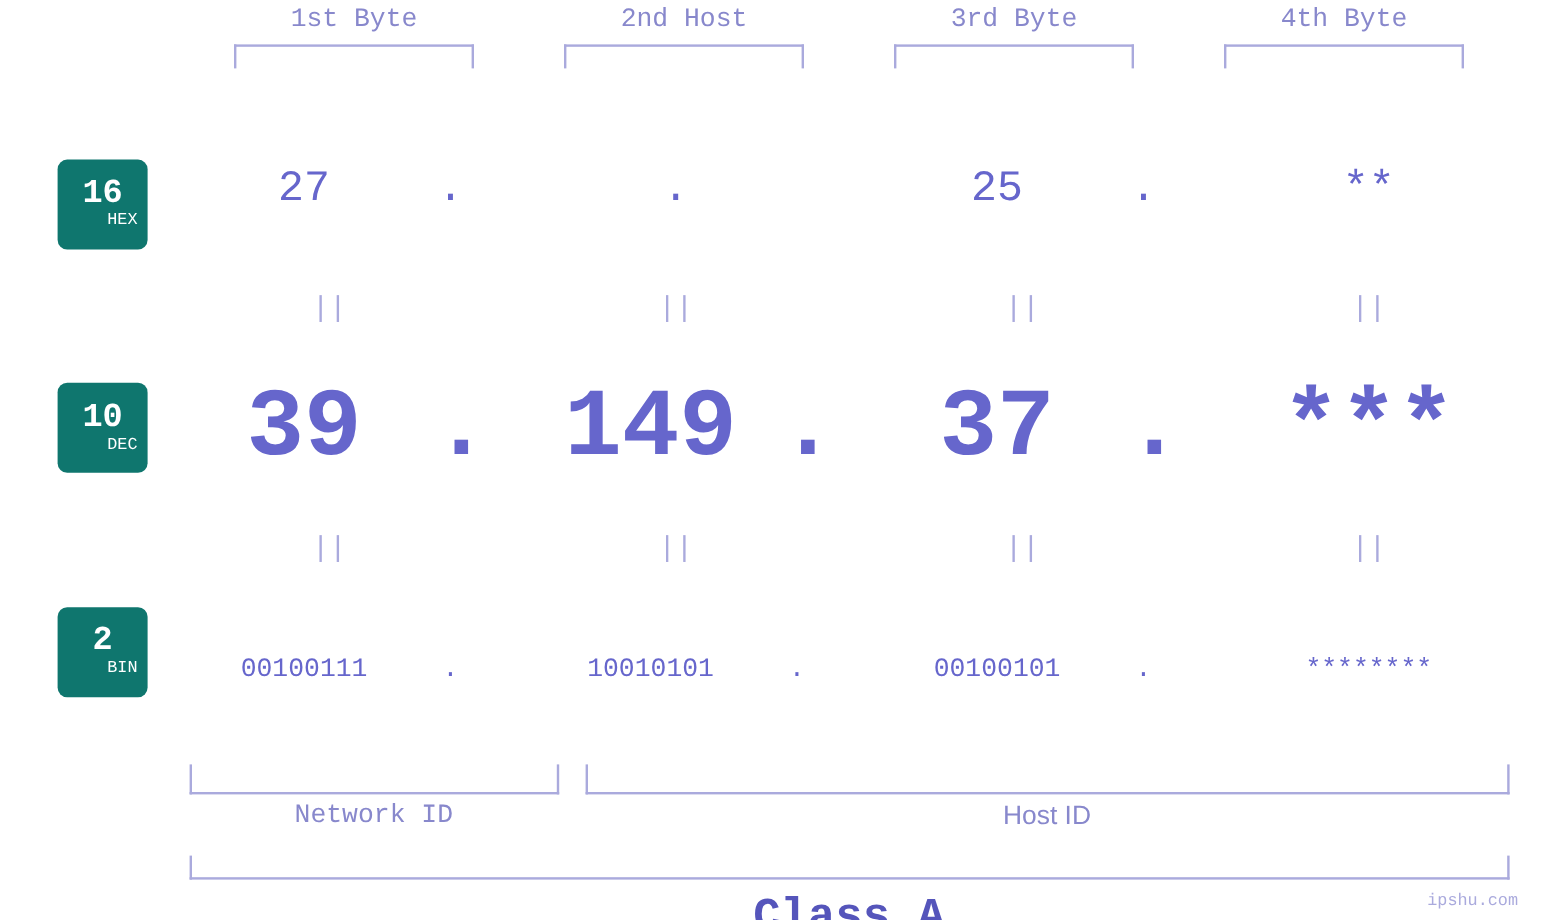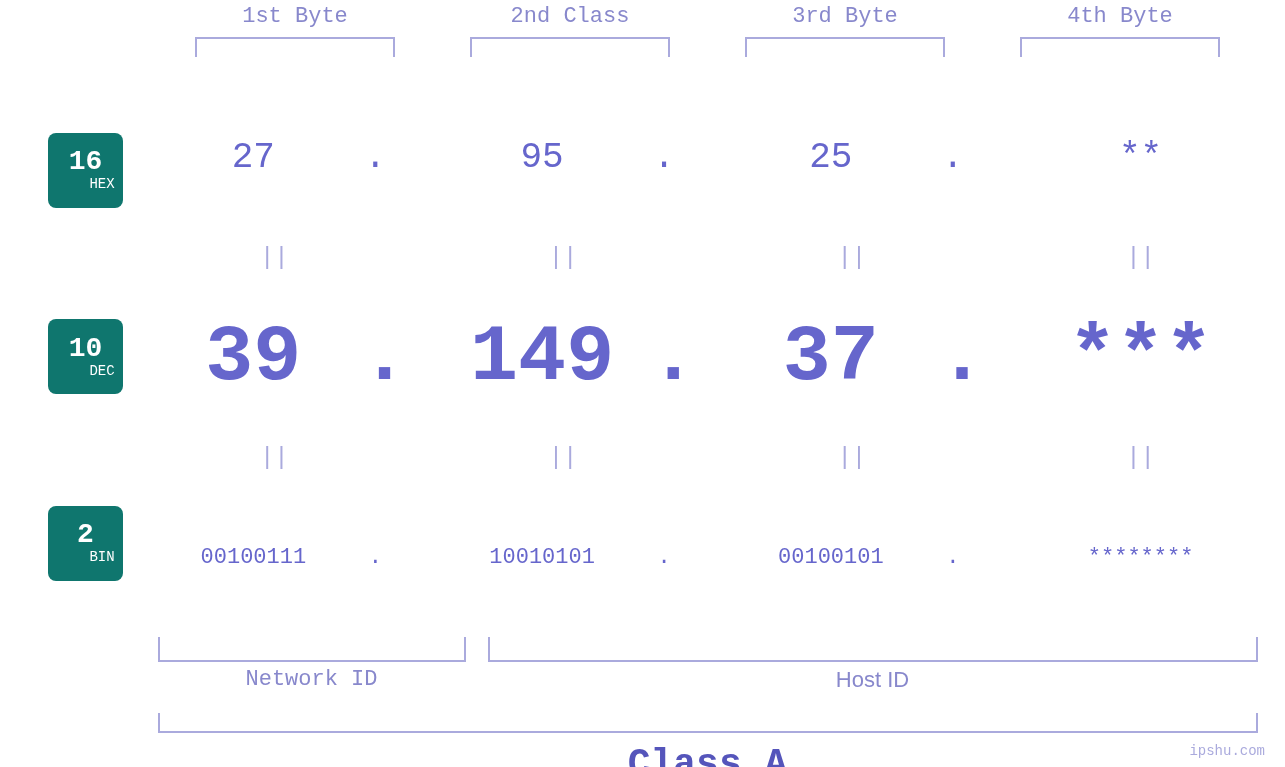--- a/index.html
+++ b/index.html
@@ -259,21 +259,21 @@
     }
 
   </style>
 </head>
 <body>
 
 <div class="container">
 
   <div class="byte-headers">
     <div class="byte-header">1st Byte</div>
-    <div class="byte-header">2nd Class</div>
+    <div class="byte-header">2nd Host</div>
     <div class="byte-header">3rd Byte</div>
     <div class="byte-header">4th Byte</div>
   </div>
 
   <div class="bracket-row">
     <div class="bracket"></div>
     <div class="bracket"></div>
     <div class="bracket"></div>
     <div class="bracket"></div>
   </div>
@@ -296,21 +296,20 @@
     </div>
 
     <div class="data-area">
 
       <div class="data-row row-hex">
         <div class="cell-group">
           <div class="cell-value">27</div>
           <div class="dot-sep">.</div>
         </div>
         <div class="cell-group">
-          <div class="cell-value">95</div>
           <div class="dot-sep">.</div>
         </div>
         <div class="cell-group">
           <div class="cell-value">25</div>
           <div class="dot-sep">.</div>
         </div>
         <div class="cell-group">
           <div class="cell-value">**</div>
         </div>
       </div>

